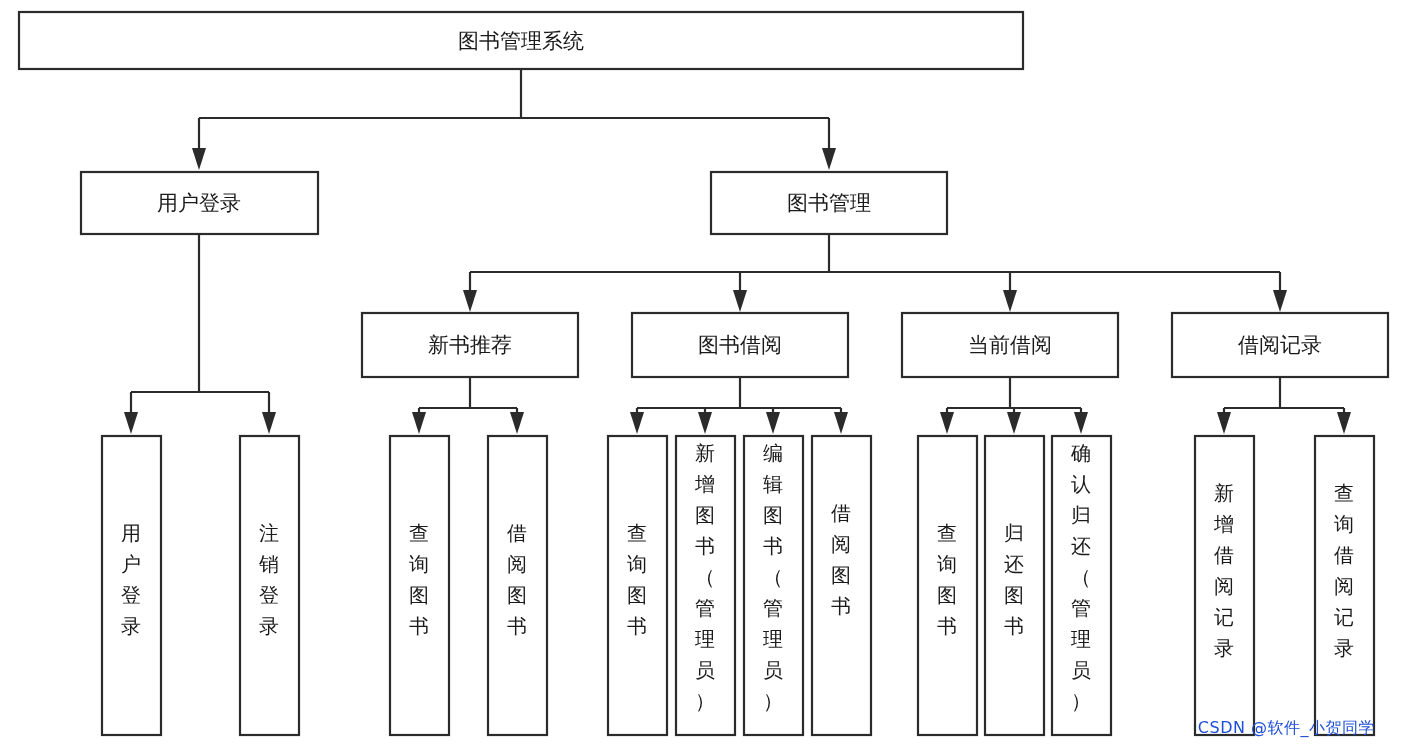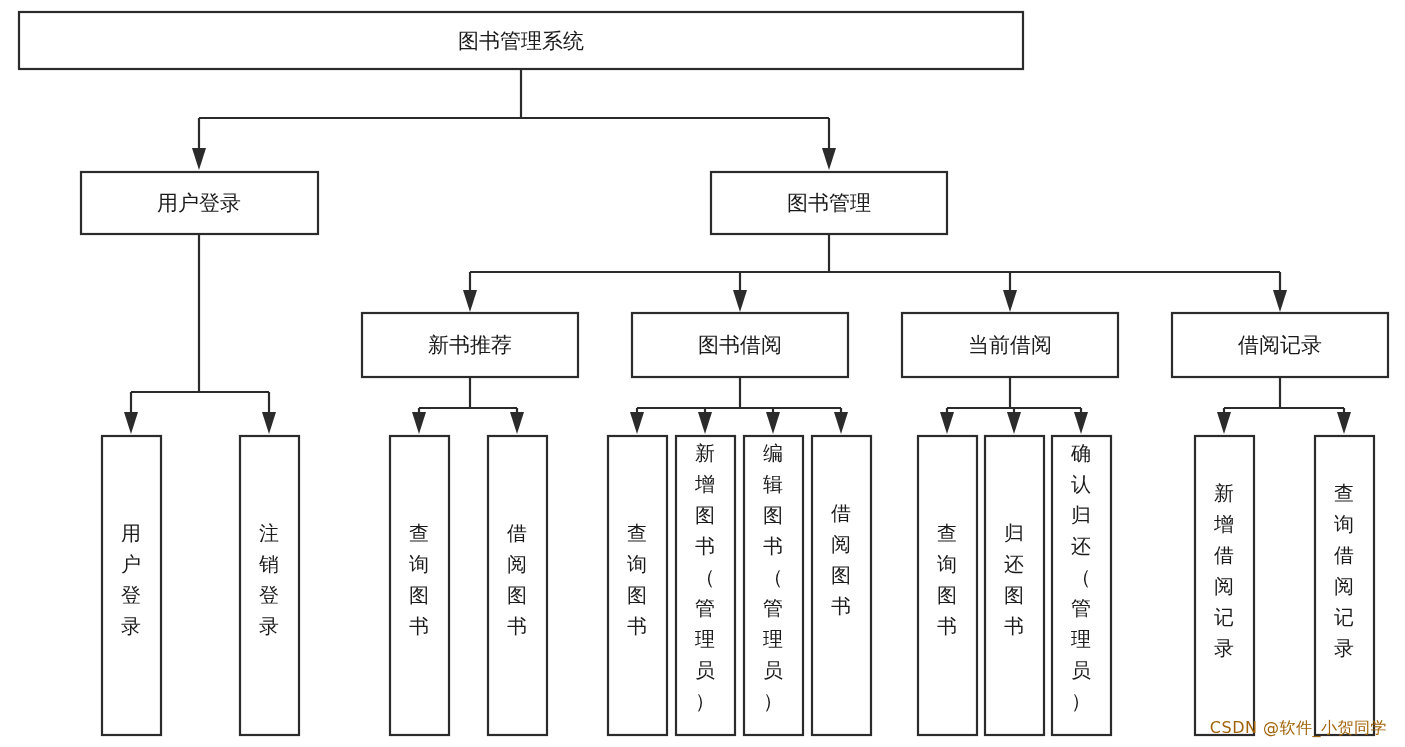--- a/index.html
+++ b/index.html
@@ -50,25 +50,25 @@
     dominant-baseline: middle;
   }
   .node-label-v {
     font-family: "DejaVu Sans", "Liberation Sans", sans-serif;
     font-size: 20px;
     fill: #1a1a1a;
     text-anchor: middle;
   }
   .watermark {
     position: absolute;
-    right: 18px;
+    right: 30px;
     bottom: 8px;
     font-family: "DejaVu Sans", "Liberation Sans", sans-serif;
     font-size: 16px;
-    color: #a16207;
+    color: #1d4ed8;
     letter-spacing: 0.5px;
     white-space: nowrap;
     user-select: none;
   }
 </style>
 </head>
 <body>
 
 <div id="diagram-root">
 

